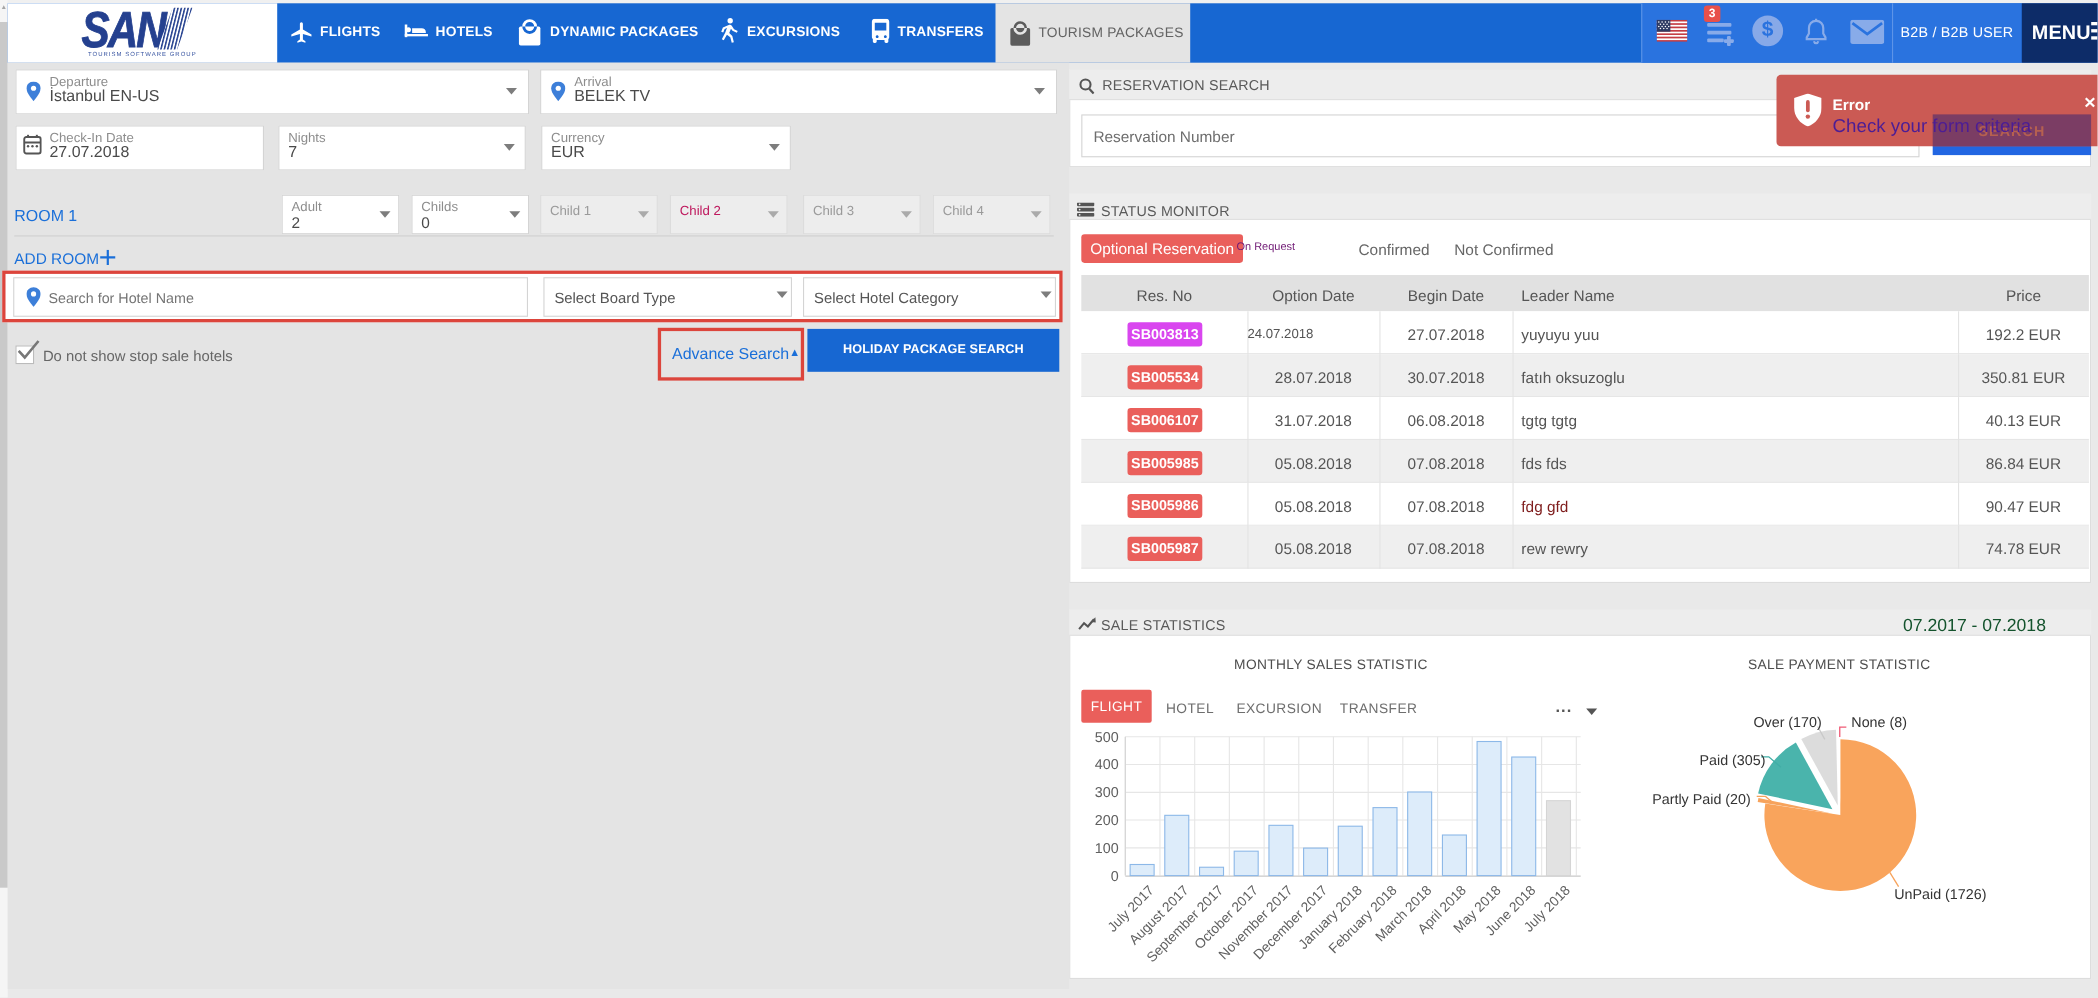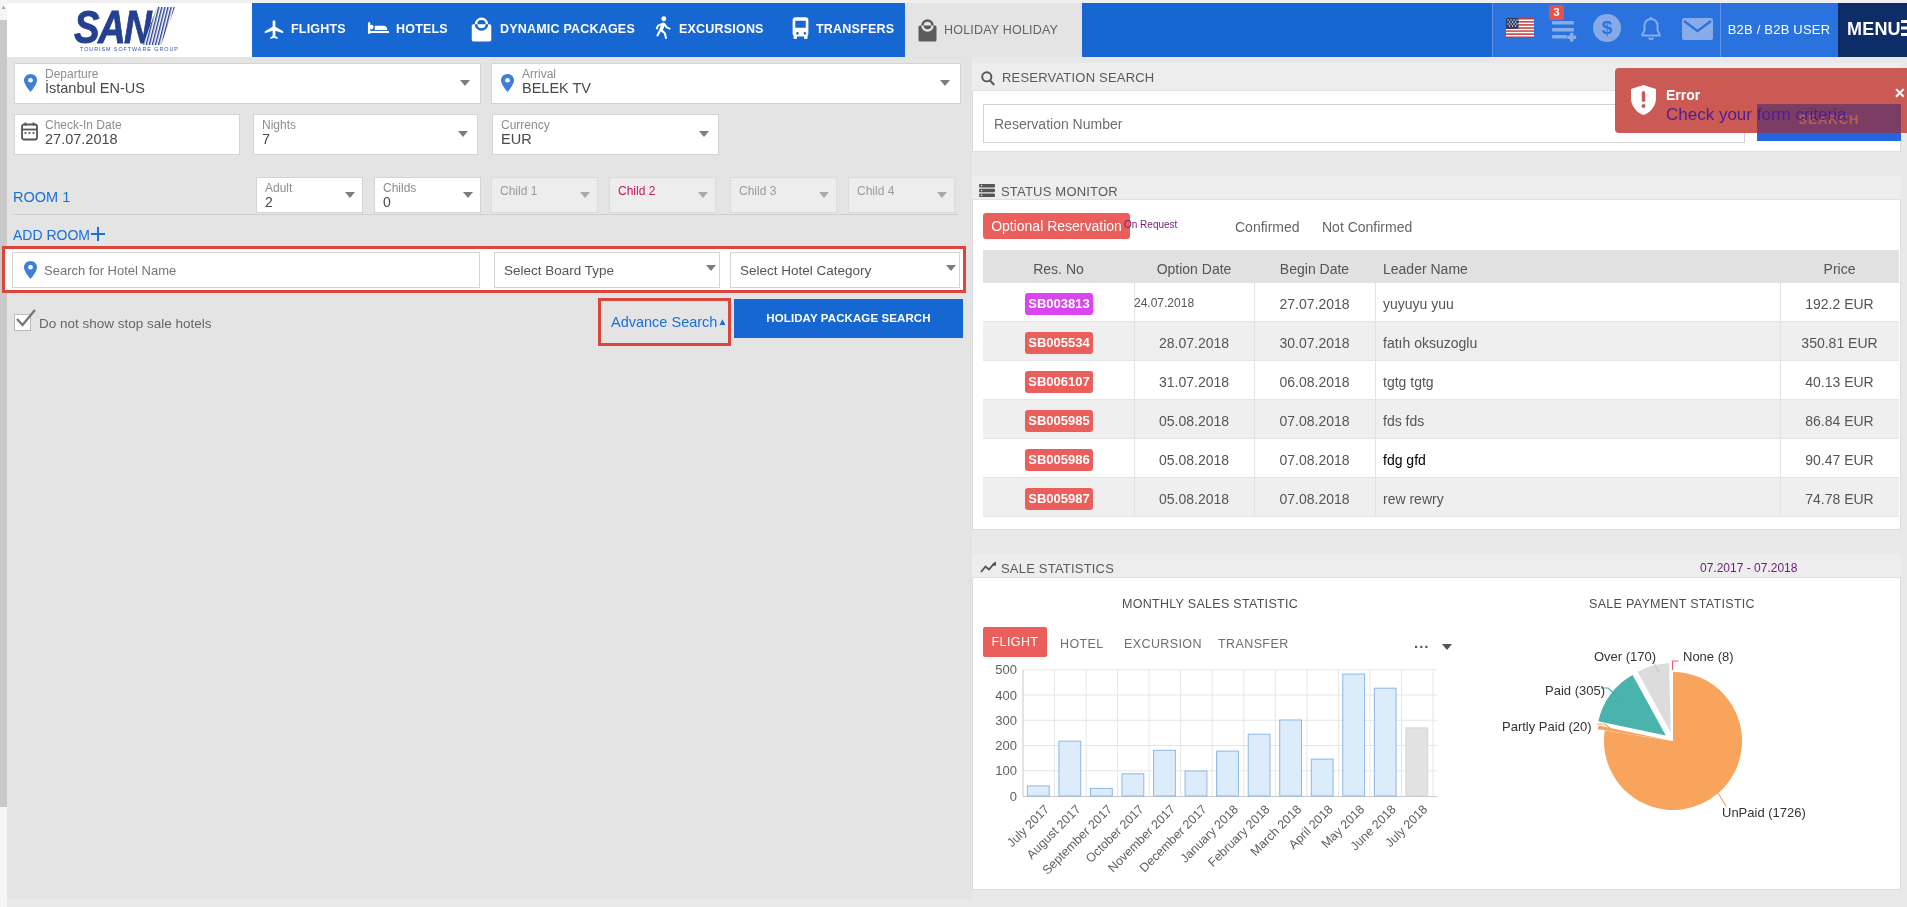--- a/index.html
+++ b/index.html
@@ -64,21 +64,21 @@
     <path fill="#fff" fill-rule="evenodd" d="M3 3c0-1.7 1.3-3 3-3h12c1.7 0 3 1.3 3 3v16c0 .8-.3 1.5-.9 2v2.5c0 .8-.7 1.5-1.5 1.5h-1c-.8 0-1.5-.7-1.5-1.5V22H8v1.5c0 .8-.7 1.5-1.5 1.5h-1c-.8 0-1.5-.7-1.5-1.5V21c-.6-.5-1-1.2-1-2V3zm3 1h12v8H6V4zm1 14.5c0-.8.7-1.5 1.5-1.5s1.5.7 1.5 1.5S9.3 20 8.5 20 7 19.3 7 18.5zm8.5 0c0-.8.7-1.5 1.5-1.5s1.5.7 1.5 1.5S17.8 20 17 20s-1.5-.7-1.5-1.5z"></path>
   </svg>
 <div class="abs navtxt" style="left:816px">TRANSFERS</div>
 
 <div class="abs" style="left:905px;top:3px;width:177px;height:54px;background:#e4e4e4"></div>
 <svg class="abs" style="left:918px;top:18px" width="19" height="24" viewBox="0 0 19 24">
     <circle cx="9.5" cy="7.5" r="5" fill="none" stroke="#5c5c5c" stroke-width="2.4"></circle>
     <rect x="0.5" y="7.5" width="18" height="16" rx="1.5" fill="#5c5c5c"></rect>
     <path d="M4.5 7.5a5 5 0 0 0 10 0" fill="none" stroke="#e4e4e4" stroke-width="2.4"></path>
   </svg>
-<div class="abs" style="left:944px;top:23px;color:#636363;font-size:12.5px;font-weight:400;letter-spacing:.2px">HOLIDAY HOLIDAY</div>
+<div class="abs" style="left:944px;top:23px;color:#636363;font-size:12.5px;font-weight:400;letter-spacing:.2px">TOURISM PACKAGES</div>
 
 <div class="abs" style="left:1492px;top:3px;width:346px;height:54px;background:#2a73df"></div>
 <div class="abs" style="left:1492px;top:3px;width:1px;height:54px;background:#5d94e8"></div>
 <div class="abs" style="left:1720px;top:3px;width:1px;height:54px;background:#5d94e8"></div>
 
 <svg class="abs" style="left:1506px;top:18px" width="28" height="20" viewBox="0 0 28 20">
 <rect width="28" height="20" fill="#c43c43"></rect>
 <g fill="#fff">
       <rect y="1.54" width="28" height="1.54"></rect>
       <rect y="4.6" width="28" height="1.54"></rect>
@@ -320,41 +320,41 @@
 <div class="abs" style="left:1383px;top:413px;color:#555;font-size:14px">fds fds</div>
 <div class="abs" style="left:1780px;top:413px;width:119px;text-align:center;color:#555;font-size:14px">86.84 EUR</div>
 <div class="abs" style="left:983px;top:439px;width:916px;height:39px;background:#fff;border-bottom:1px solid #e6e6e6"></div>
 <div class="abs" style="left:1134px;top:439px;width:1px;height:39px;background:#e3e3e3"></div>
 <div class="abs" style="left:1254px;top:439px;width:1px;height:39px;background:#e3e3e3"></div>
 <div class="abs" style="left:1375px;top:439px;width:1px;height:39px;background:#e3e3e3"></div>
 <div class="abs" style="left:1780px;top:439px;width:1px;height:39px;background:#e3e3e3"></div>
 <div class="abs" style="left:1025px;top:449px;width:68px;height:22px;background:#ea5f5b;border-radius:3px;color:#fff;font-size:13px;font-weight:700;text-align:center;line-height:22px">SB005986</div>
 <div class="abs" style="left:1134px;top:452px;width:120px;text-align:center;color:#555;font-size:14px">05.08.2018</div>
 <div class="abs" style="left:1254px;top:452px;width:121px;text-align:center;color:#555;font-size:14px">07.08.2018</div>
-<div class="abs" style="left:1383px;top:452px;color:#000000;font-size:14px">fdg gfd</div>
+<div class="abs" style="left:1383px;top:452px;color:#7f1d1d;font-size:14px">fdg gfd</div>
 <div class="abs" style="left:1780px;top:452px;width:119px;text-align:center;color:#555;font-size:14px">90.47 EUR</div>
 <div class="abs" style="left:983px;top:478px;width:916px;height:39px;background:#efefef;border-bottom:1px solid #e6e6e6"></div>
 <div class="abs" style="left:1134px;top:478px;width:1px;height:39px;background:#e3e3e3"></div>
 <div class="abs" style="left:1254px;top:478px;width:1px;height:39px;background:#e3e3e3"></div>
 <div class="abs" style="left:1375px;top:478px;width:1px;height:39px;background:#e3e3e3"></div>
 <div class="abs" style="left:1780px;top:478px;width:1px;height:39px;background:#e3e3e3"></div>
 <div class="abs" style="left:1025px;top:488px;width:68px;height:22px;background:#ea5f5b;border-radius:3px;color:#fff;font-size:13px;font-weight:700;text-align:center;line-height:22px">SB005987</div>
 <div class="abs" style="left:1134px;top:491px;width:120px;text-align:center;color:#555;font-size:14px">05.08.2018</div>
 <div class="abs" style="left:1254px;top:491px;width:121px;text-align:center;color:#555;font-size:14px">07.08.2018</div>
 <div class="abs" style="left:1383px;top:491px;color:#555;font-size:14px">rew rewry</div>
 <div class="abs" style="left:1780px;top:491px;width:119px;text-align:center;color:#555;font-size:14px">74.78 EUR</div>
 
 <div class="abs" style="left:972px;top:554px;width:929px;height:336px;background:#fff;border:1px solid #ddd"></div>
 <div class="abs" style="left:972px;top:554px;width:929px;height:24px;background:#ededed;border-bottom:1px solid #e0e0e0"></div>
 <svg class="abs" style="left:980px;top:560px" width="17" height="15" viewBox="0 0 17 15">
     <path d="M1 12L5.5 6.5l3.5 3L14.5 3" fill="none" stroke="#555" stroke-width="1.9"></path>
     <path d="M15.8 1.2l.3 4.6-4.6-.3z" fill="#555"></path>
   </svg>
 <div class="abs htxt" style="left:1001px;top:561px">SALE STATISTICS</div>
-<div class="abs" style="left:1700px;top:561px;width:190px;text-align:left;color:#701a75;font-size:12px">07.2017 - 07.2018</div>
+<div class="abs" style="left:1700px;top:561px;width:190px;text-align:center;color:#14532d;font-size:16px">07.2017 - 07.2018</div>
 <div class="abs" style="left:983px;top:597px;width:454px;text-align:center;color:#4e4e4e;font-size:12.5px;letter-spacing:.3px">MONTHLY SALES STATISTIC</div>
 <div class="abs" style="left:1445px;top:597px;width:454px;text-align:center;color:#4e4e4e;font-size:12.5px;letter-spacing:.3px">SALE PAYMENT STATISTIC</div>
 <div class="abs" style="left:983px;top:627px;width:64px;height:30px;background:#ea5f5b;border-radius:2px;color:#fff;font-size:12.5px;text-align:center;line-height:30px;letter-spacing:.4px">FLIGHT</div>
 <div class="abs" style="left:1060px;top:637px;color:#6e6e6e;font-size:12.5px;letter-spacing:.4px">HOTEL</div>
 <div class="abs" style="left:1124px;top:637px;color:#6e6e6e;font-size:12.5px;letter-spacing:.4px">EXCURSION</div>
 <div class="abs" style="left:1218px;top:637px;color:#6e6e6e;font-size:12.5px;letter-spacing:.4px">TRANSFER</div>
 <div class="abs" style="left:1414px;top:634px;color:#555;font-size:15px;font-weight:700;letter-spacing:1px">...</div>
 <div class="caret" style="left:1442px;top:644px;border-top-color:#555"></div>
 
 <svg class="abs" style="left:985px;top:655px" width="470" height="245" viewBox="0 0 470 245">

